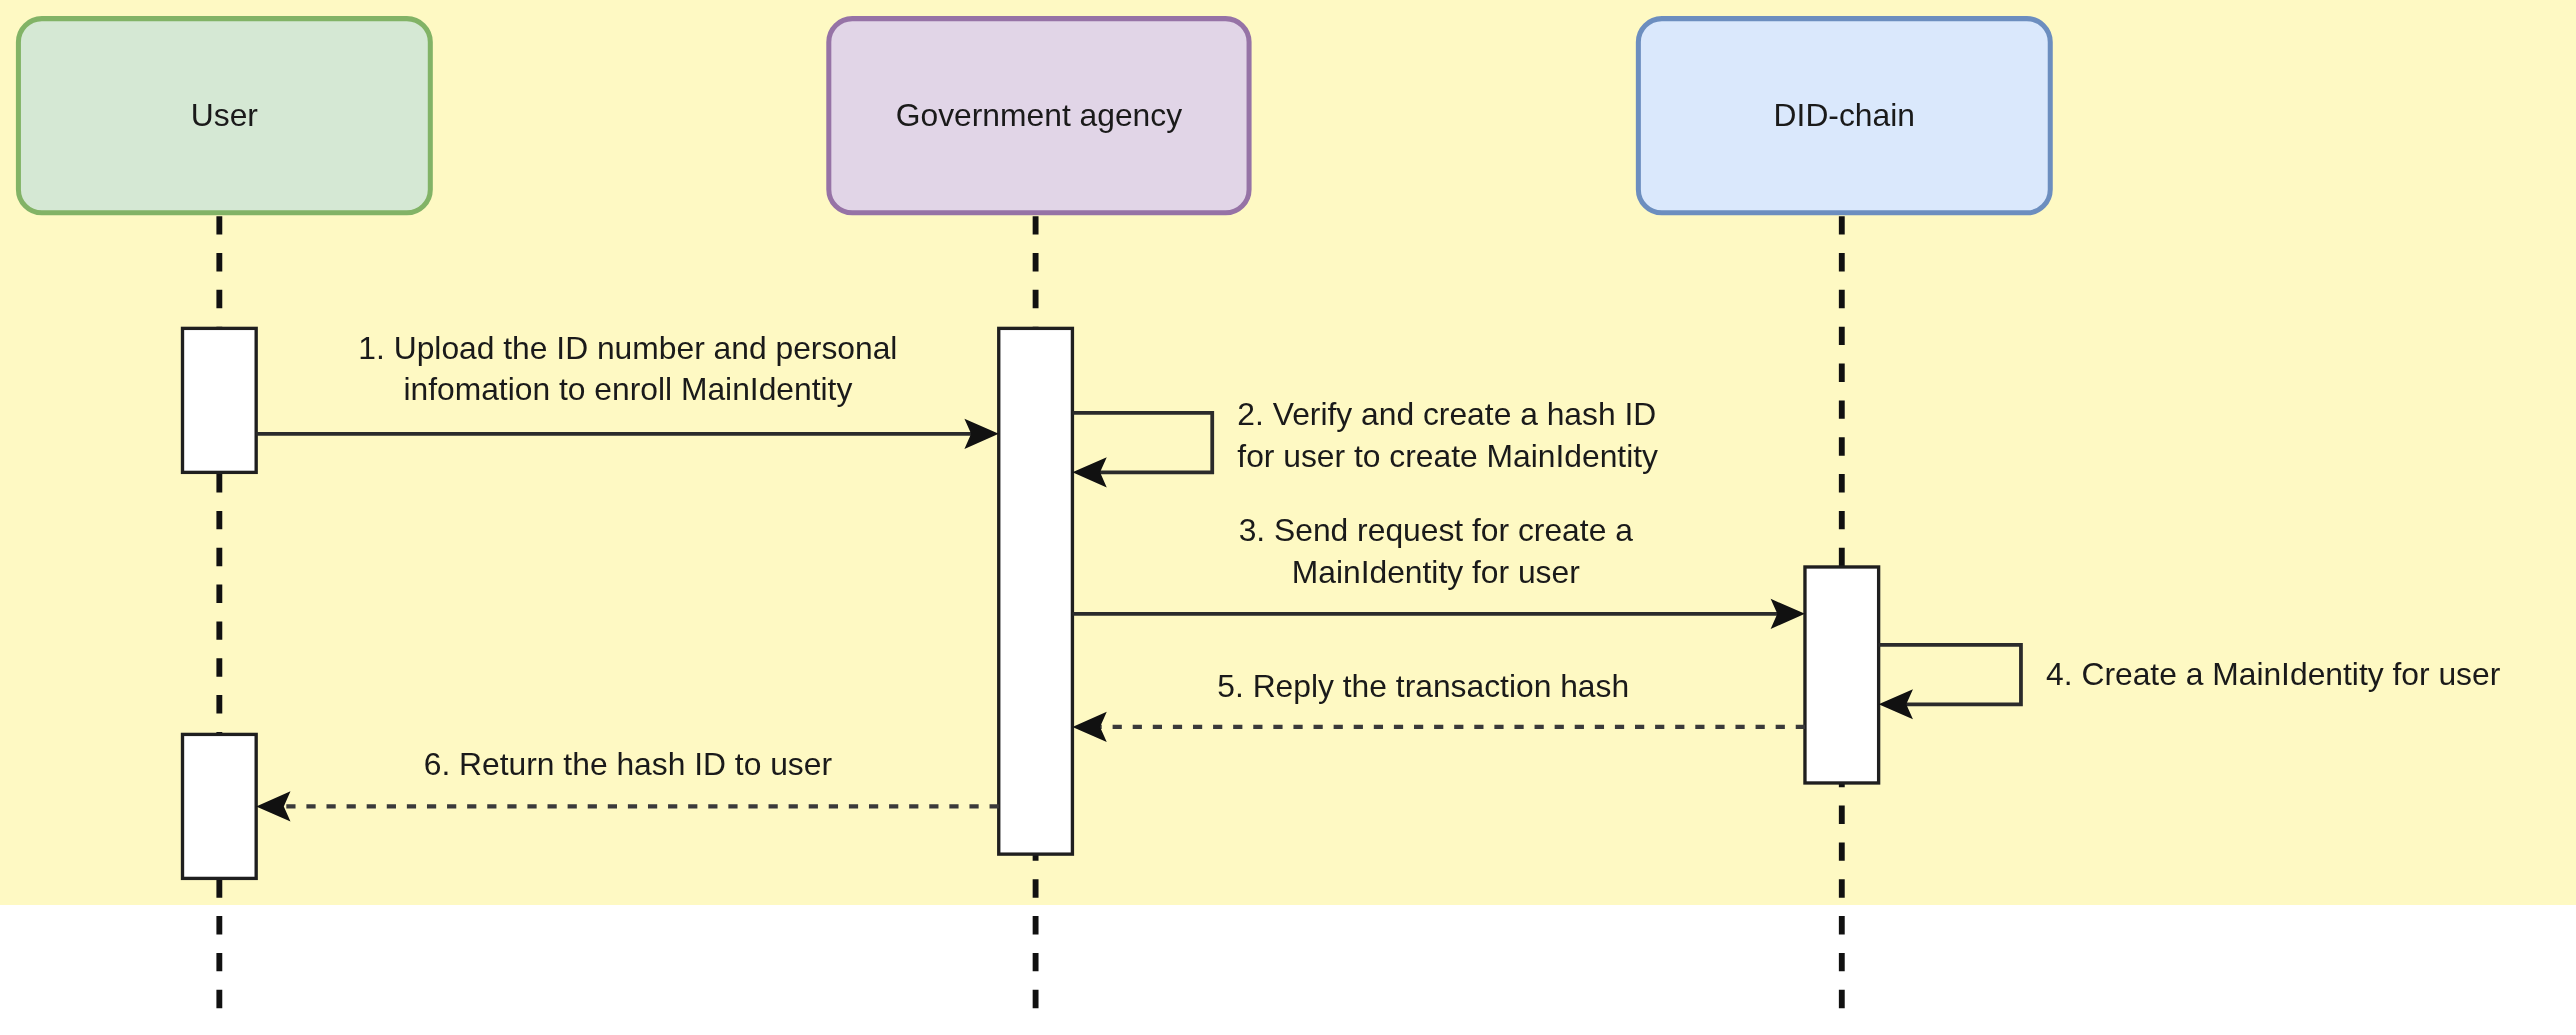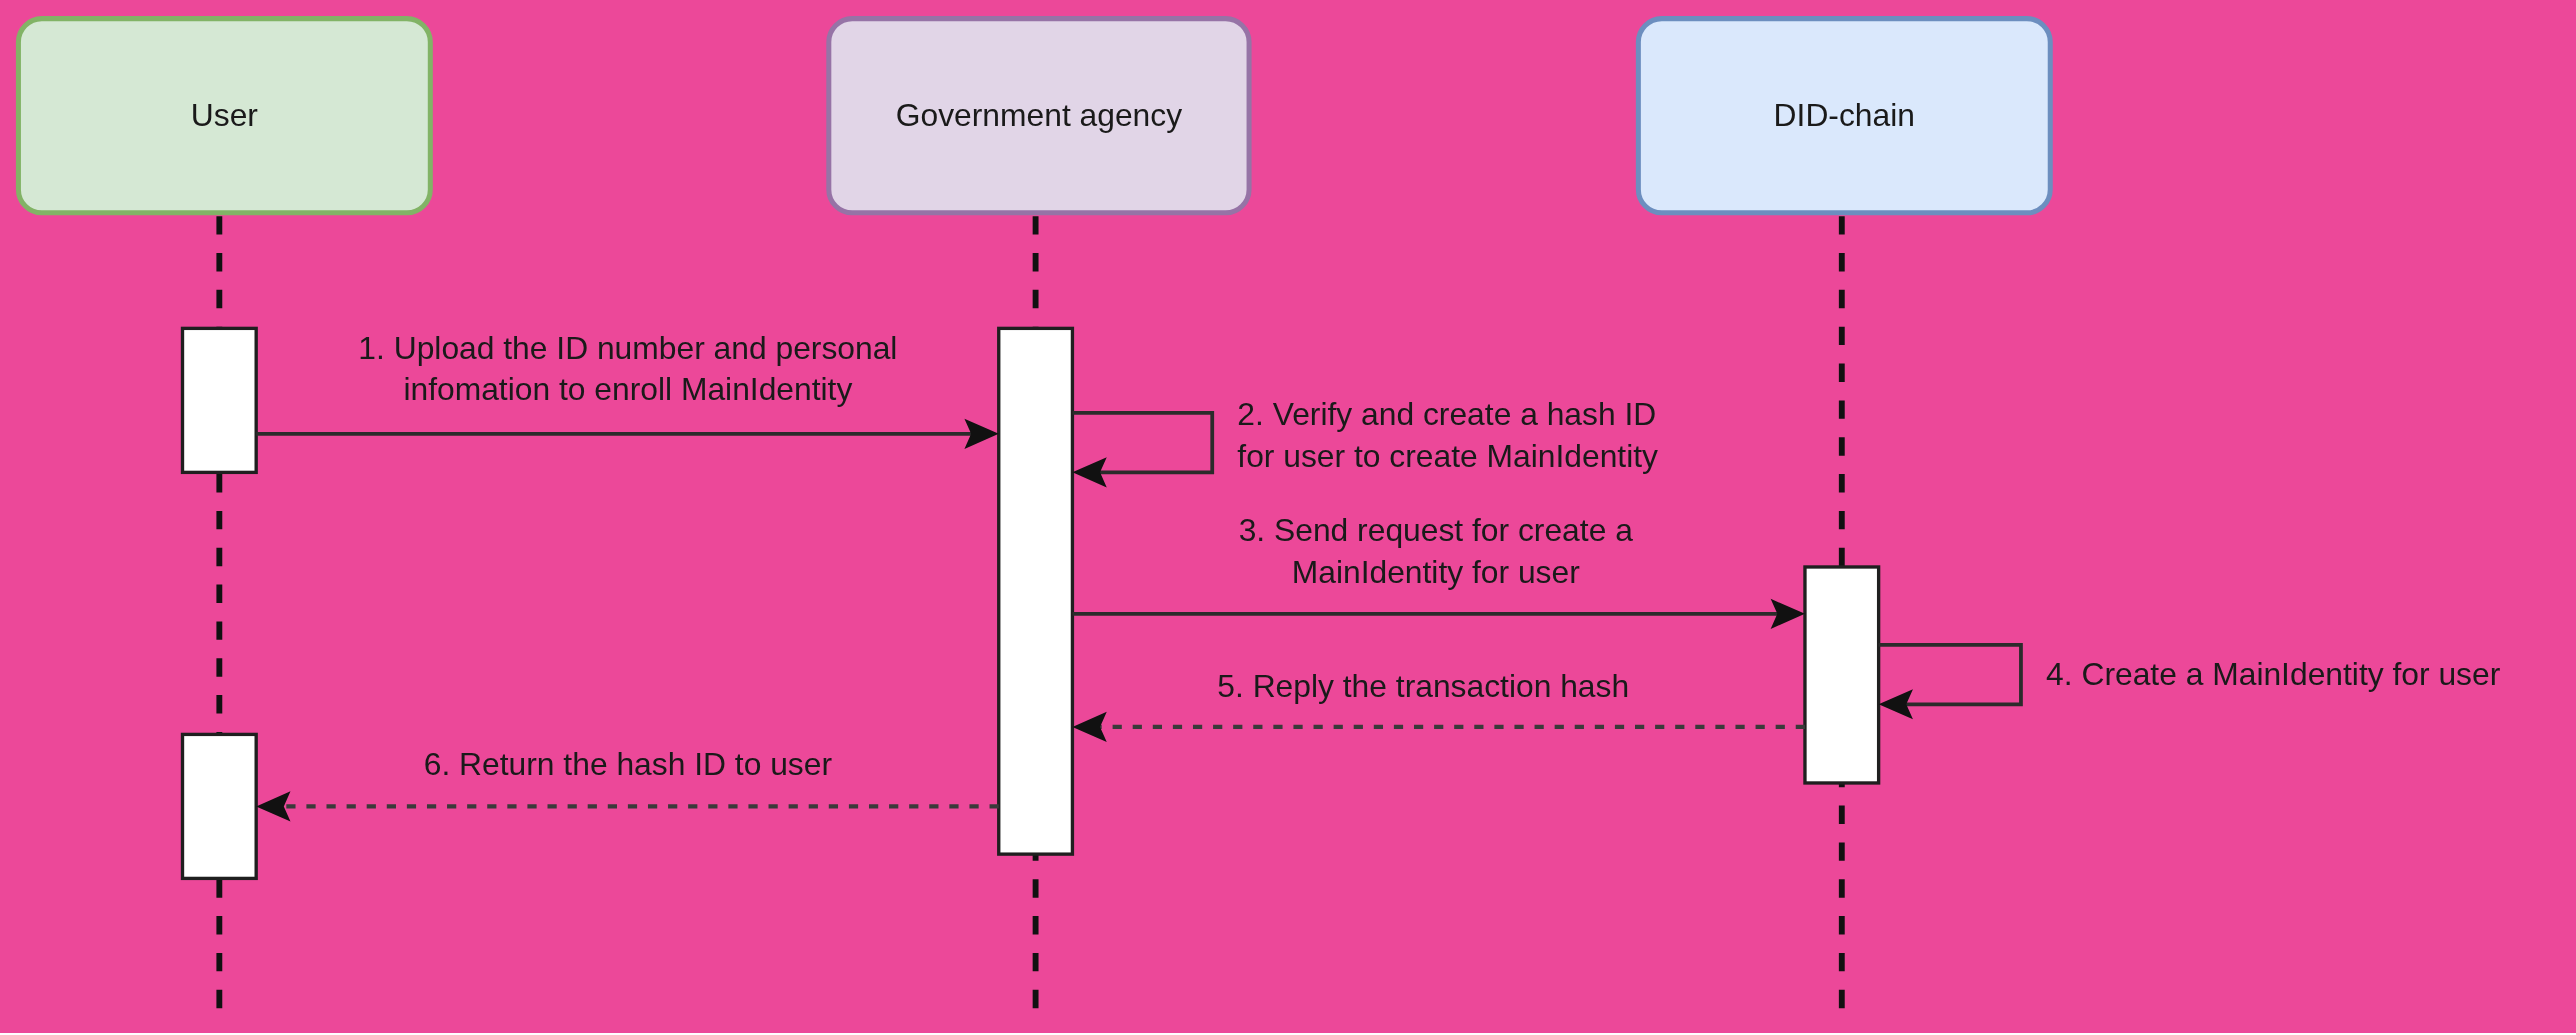--- a/index.html
+++ b/index.html
@@ -9,22 +9,22 @@
   }
   body {
     font-family: "Liberation Sans", sans-serif;
     width: 2576px;
     height: 1036px;
     overflow: hidden;
   }
   #diagram-root {
     position: relative;
     width: 2576px;
-    height: 1033px;
-    background: #ec4899;
+    height: 905px;
+    background: #fef9c3;
   }
   svg.diagram {
     position: absolute;
     top: 0;
     left: 0;
     width: 2576px;
     height: 1036px;
     display: block;
   }
   .participant-label {

